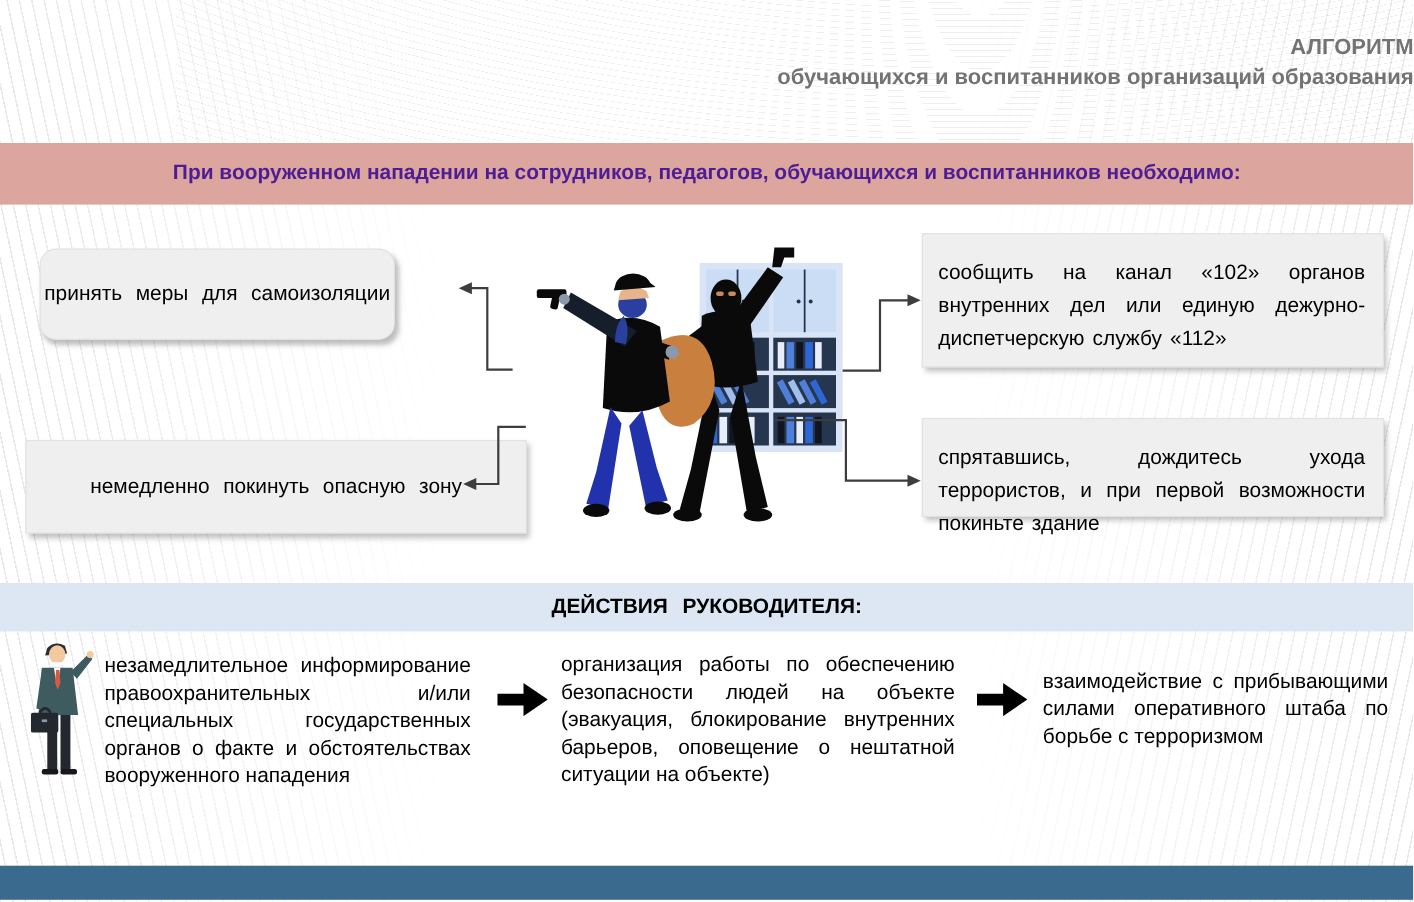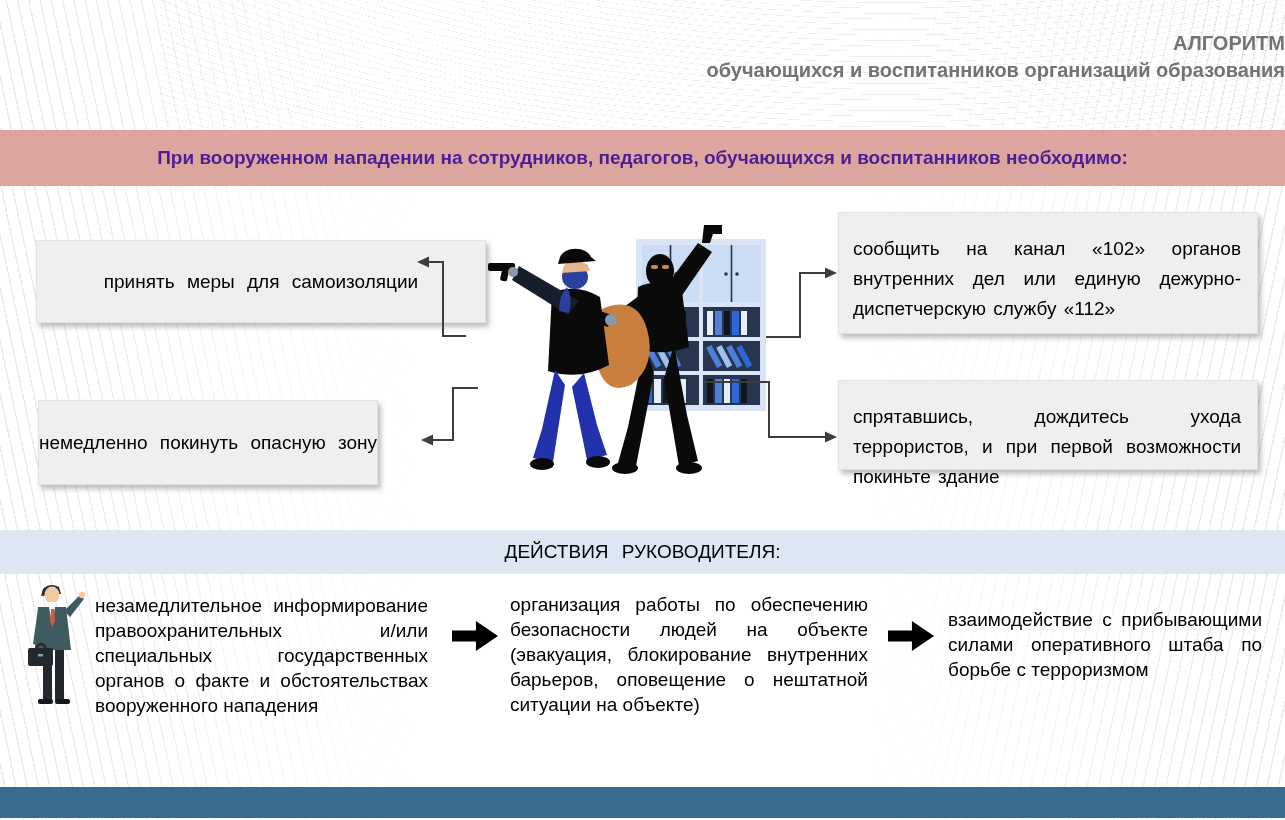--- a/index.html
+++ b/index.html
@@ -46,40 +46,40 @@
   .banner-pink{
     position:absolute;left:0;top:130px;width:100%;height:56px;
     background:#DCA59E;
     display:flex;align-items:center;justify-content:center;
     font-size:19px;font-weight:bold;color:#4c1d95;
   }
   .banner-blue{
     position:absolute;left:0;top:530px;width:100%;height:44px;
     background:#DCE7F3;
     display:flex;align-items:center;justify-content:center;
-    font-size:19px;font-weight:normal;color:#000;word-spacing:8px;
+    font-size:19px;font-weight:bold;color:#000;word-spacing:8px;
   }
   .footer-bar{
     position:absolute;left:0;top:787px;width:100%;height:31px;
     background:#3A6B8E;
   }
 
   
   .gbox{
     position:absolute;
     background:#F0EFEF;
     border:1px solid #E2E2E2;
     box-shadow:3px 4px 5px rgba(110,110,110,0.45);
     font-size:19px;color:#000;
     box-sizing:border-box;
   }
   .gbox.center{display:flex;align-items:center;justify-content:center;text-align:center;word-spacing:7px;}
   .gbox.justify{text-align:justify;line-height:30px;padding:21px 16px 0 14px;word-spacing:2px;}
-  #box-l1{left:36px;top:240px;width:450px;height:83px;}
-  #box-l2{left:38px;top:400px;width:340px;height:85px;}
+  #box-l1{left:36px;top:226px;width:323px;height:83px;border-radius:15px;}
+  #box-l2{left:23px;top:400px;width:456px;height:85px;}
   #box-r1{left:838px;top:212px;width:420px;height:122px;}
   #box-r2{left:838px;top:380px;width:420px;height:90px;}
 
   .conn-svg{position:absolute;left:0;top:0;width:1285px;height:820px;pointer-events:none;}
 
   .center-ill{position:absolute;left:460px;top:215px;width:320px;height:265px;}
   .manager-ill{position:absolute;left:28px;top:582px;width:68px;height:136px;}
 
   
   .leader-text{

